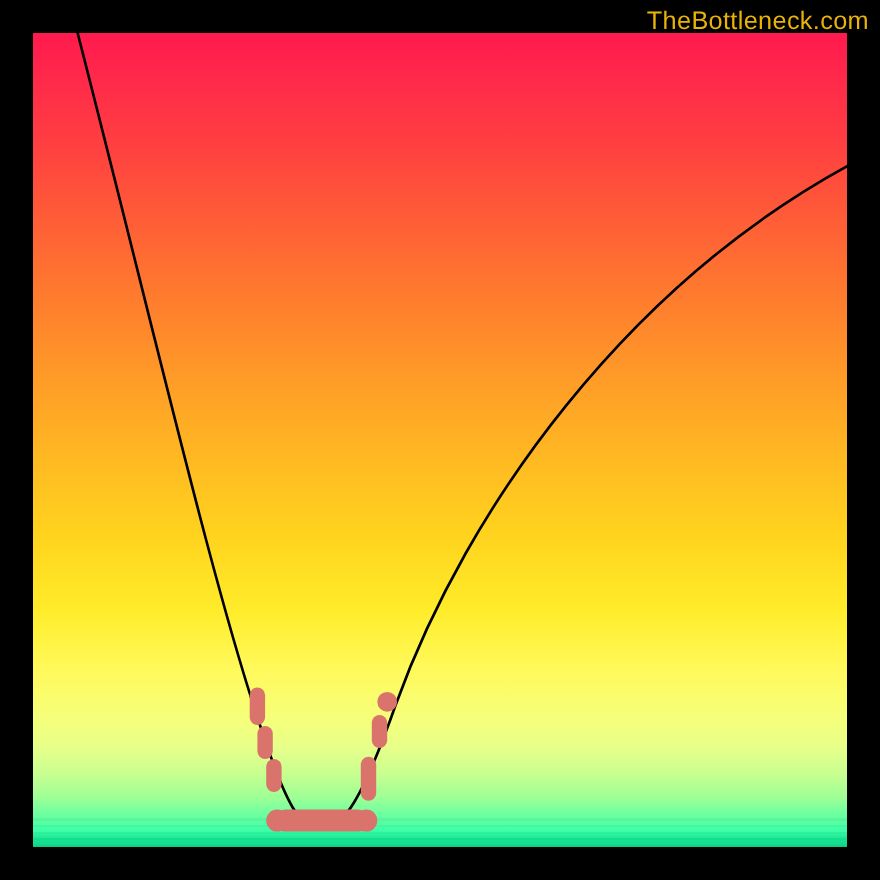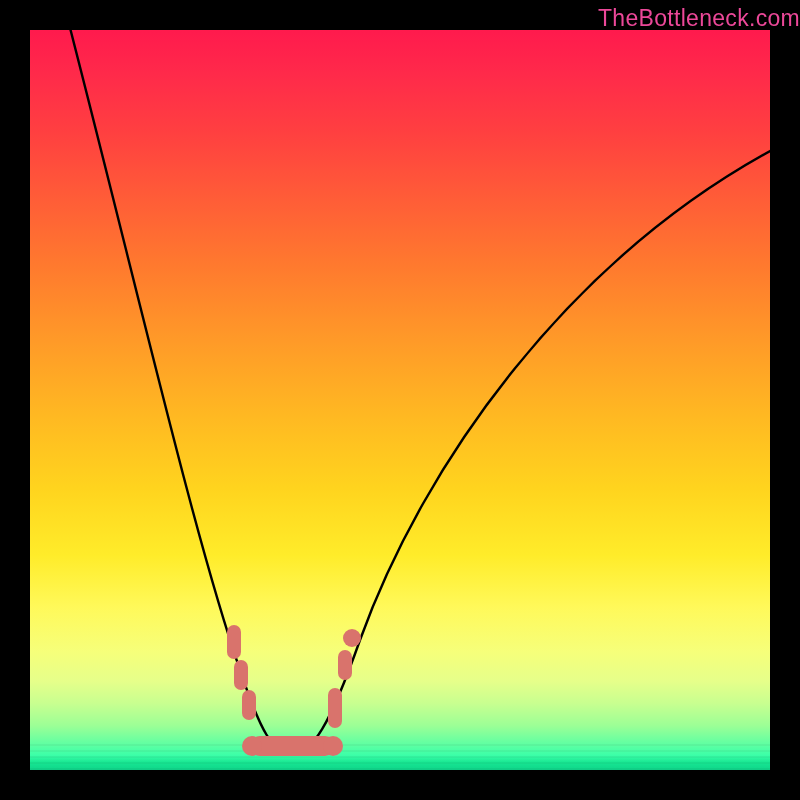--- a/index.html
+++ b/index.html
@@ -67,22 +67,22 @@
       rgba(0,0,0,0.00) 4px,
       rgba(0,0,0,0.10) 4px,
       rgba(0,0,0,0.10) 6px
     );
     mix-blend-mode: multiply;
     opacity: 0.35;
   }
   .watermark {
     position: absolute;
     top: 5px;
-    right: 0;
-    color: #ec4899;
+    right: 10px;
+    color: #eab308;
     font-size: 23px;
     font-weight: 500;
     letter-spacing: 0.3px;
     user-select: none;
   }
   svg.curves {
     position: absolute;
     left: 0;
     top: 0;
     width: 100%;

